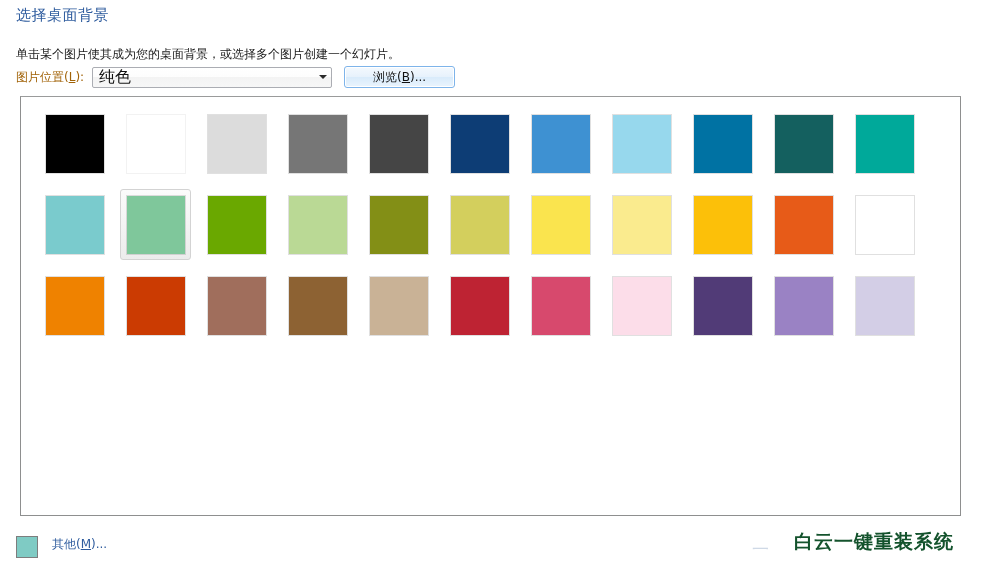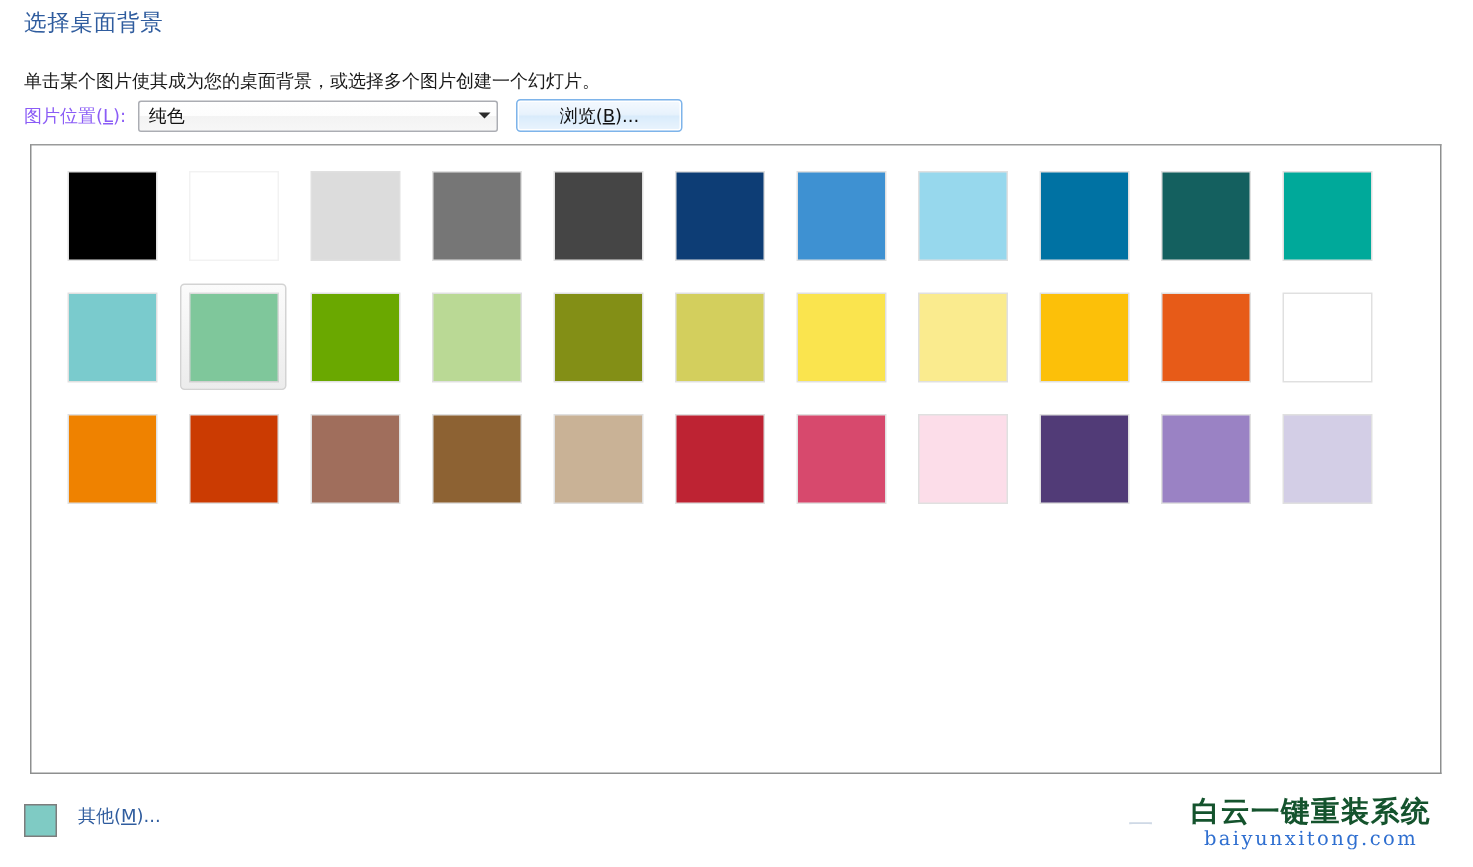--- a/index.html
+++ b/index.html
@@ -45,38 +45,38 @@
   .pos-row {
     position: absolute;
     left: 16px;
     top: 66px;
     display: flex;
     align-items: center;
     height: 22px;
   }
   .pos-label {
     font-size: 12px;
-    color: #8b5cf6;
+    color: #a16207;
     margin-right: 8px;
     white-space: nowrap;
   }
   .pos-label u { text-decoration: underline; }
 
   .combo {
     position: relative;
     width: 240px;
     height: 21px;
     box-sizing: border-box;
     border: 1px solid #abadb3;
     border-radius: 2px;
     background: linear-gradient(#ffffff 0%, #fdfdfd 48%, #f3f3f3 50%, #f7f7f7 100%);
     display: flex;
     align-items: center;
     padding-left: 6px;
-    font-size: 12px;
+    font-size: 16px;
     color: #111;
     cursor: default;
   }
   .combo .combo-value {
     flex: 1;
     white-space: nowrap;
     overflow: hidden;
   }
   .combo .combo-arrow-box {
     width: 17px;
@@ -367,16 +367,15 @@
   </div>
 
   <div class="footer">
     <div class="other-chip" id="other-chip" style="background: rgb(127, 203, 196);"></div>
     <div class="other-link"><span>其他(</span><u>M</u><span>)...</span></div>
   </div>
 
   <div class="watermark">
     <div class="wm-ghost">一</div>
     <div class="wm-cn">白云一键重装系统</div>
-    <div class="wm-en">baiyunxitong.com</div>
   </div>
 
 </div>
 
 </body></html>

